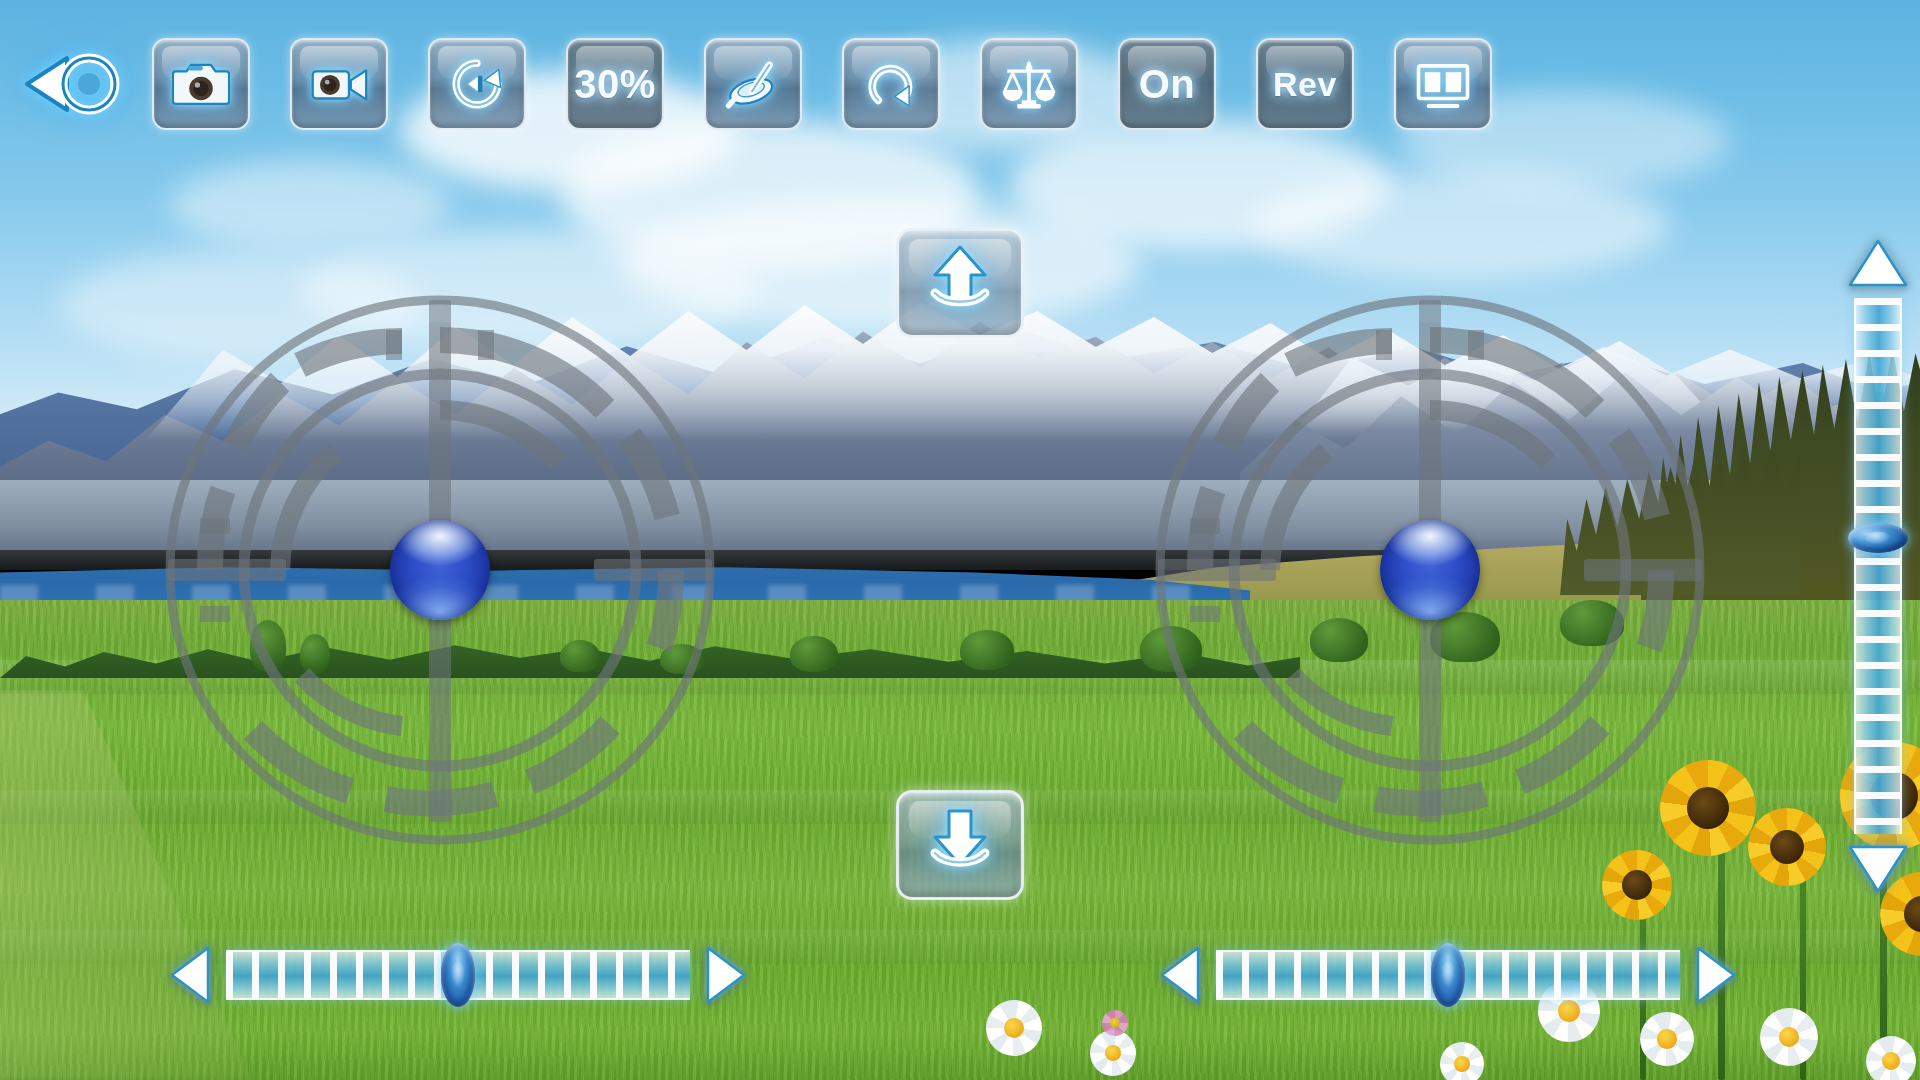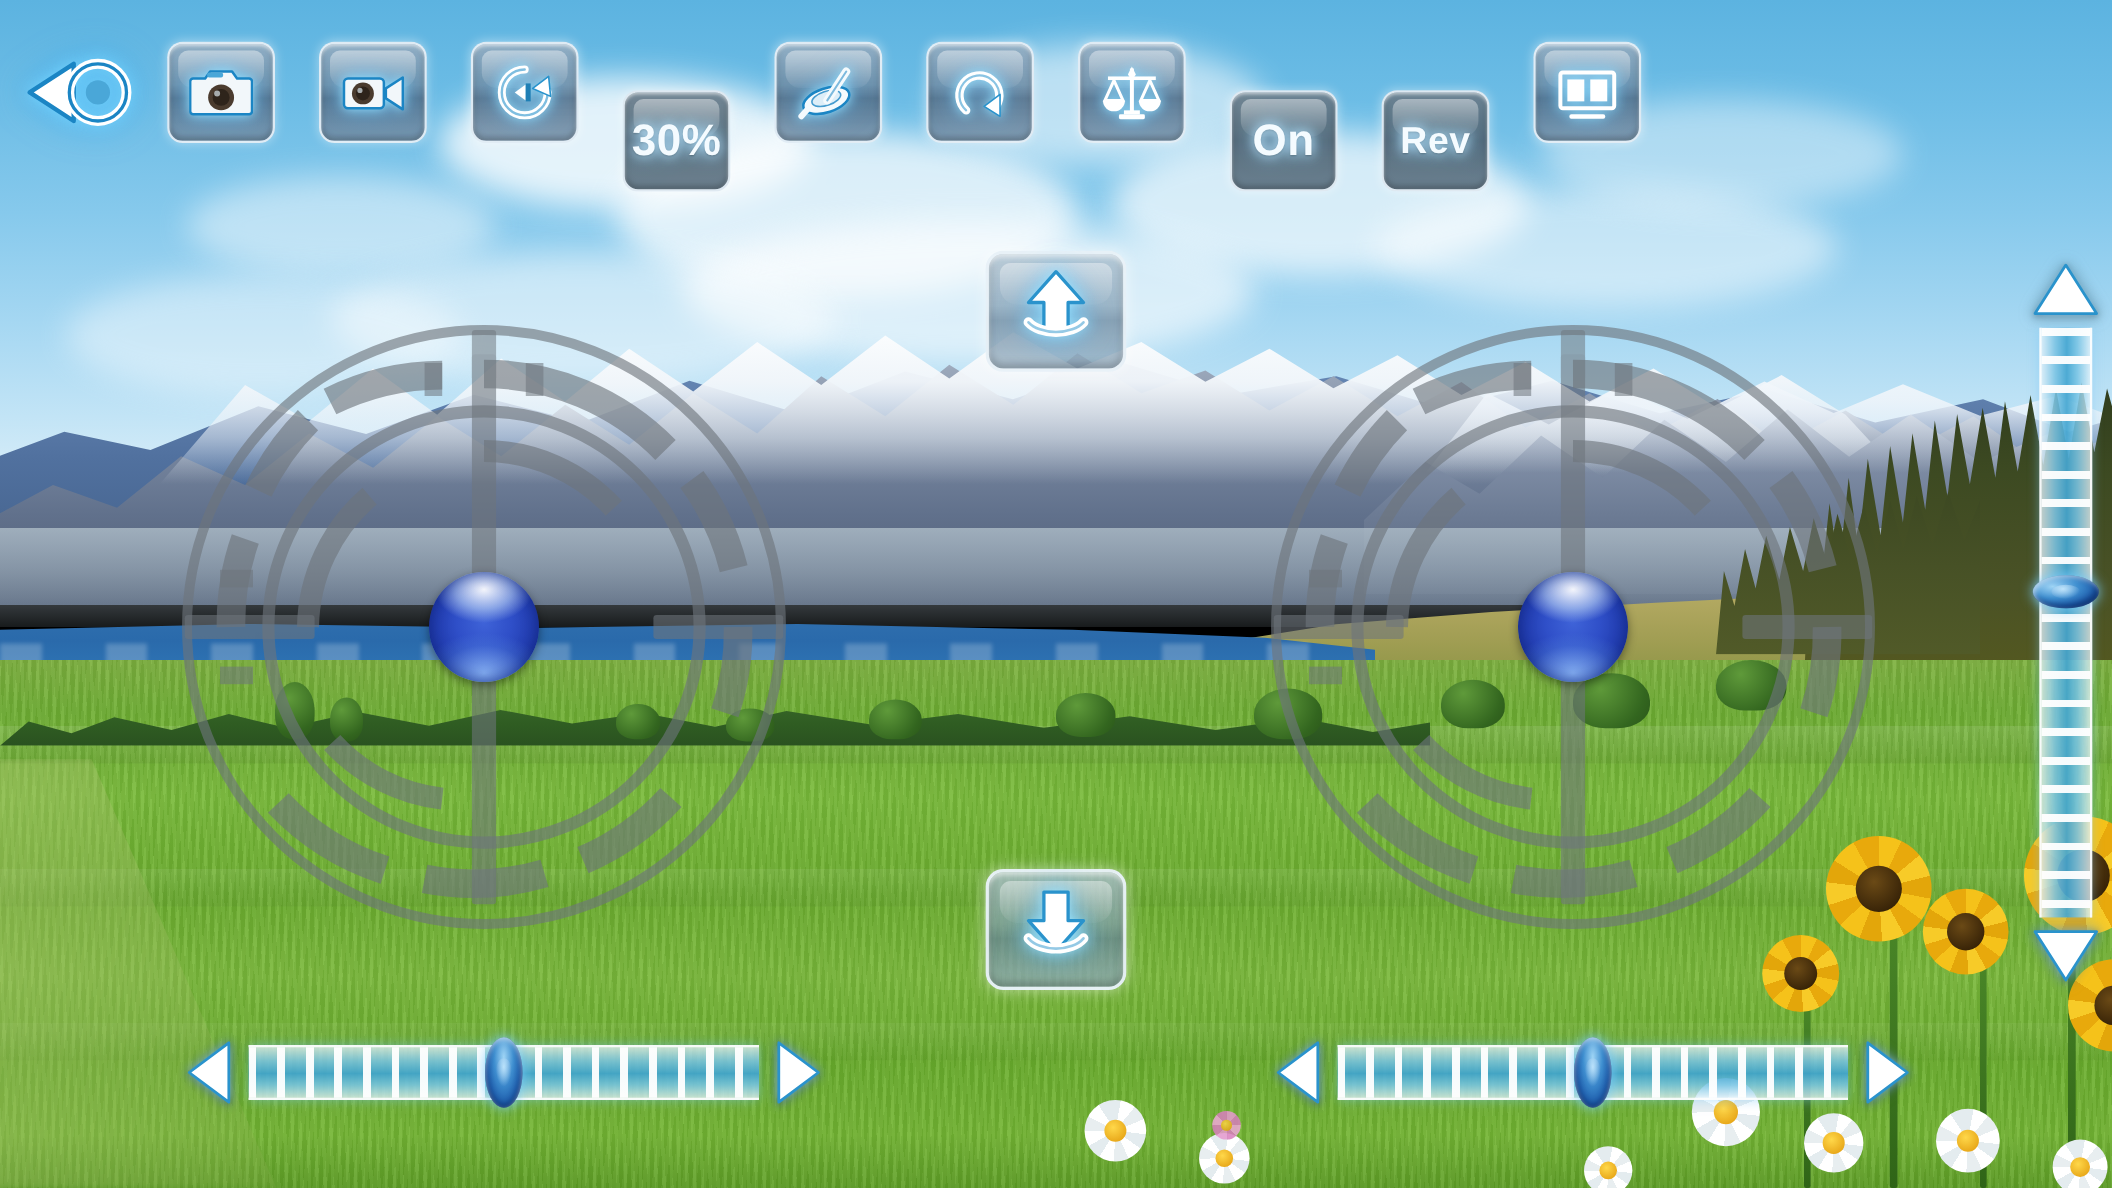--- a/index.html
+++ b/index.html
@@ -192,21 +192,20 @@
   }
   .tb-btn::before {
     content:""; position:absolute; left:8px; top:6px; right:8px; height:34px;
     border-radius:9px 9px 14px 14px;
     background:linear-gradient(180deg,rgba(255,255,255,.42),rgba(255,255,255,.05));
     pointer-events:none;
   }
   .tb-btn.flat {
     background:linear-gradient(180deg,rgba(108,128,142,.93) 0%,rgba(78,98,114,.92) 50%,
       rgba(96,118,134,.92) 100%);
-    margin-top:44px;
   }
   .tb-label {
     position:relative; font-size:40px; font-weight:bold; color:#f4fbff;
     text-shadow:0 0 10px #bfe8ff,0 0 18px #8ed4ff,0 1px 2px rgba(0,0,0,.5);
     letter-spacing:.5px; line-height:1;
   }
   .tb-label.small { font-size:34px; }
   .tb-ico { position:relative; width:58px; height:58px; }
   .tb-ico svg { width:100%; height:100%; display:block;
     filter:drop-shadow(0 0 5px rgba(150,225,255,.95)) drop-shadow(0 0 10px rgba(90,190,255,.55)); }

